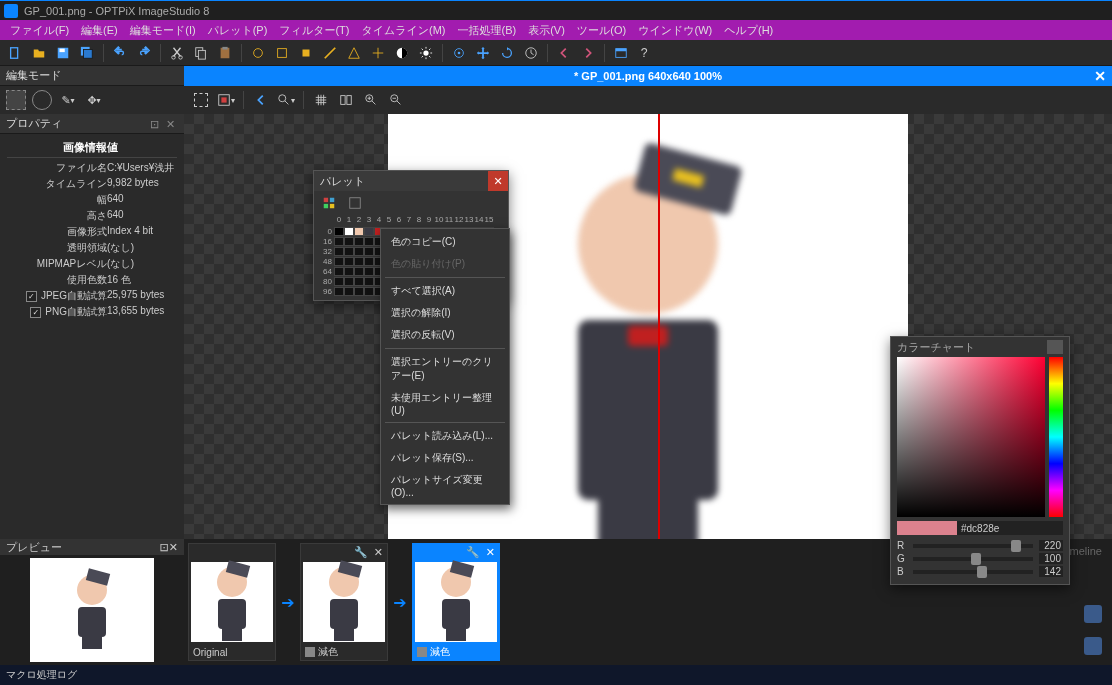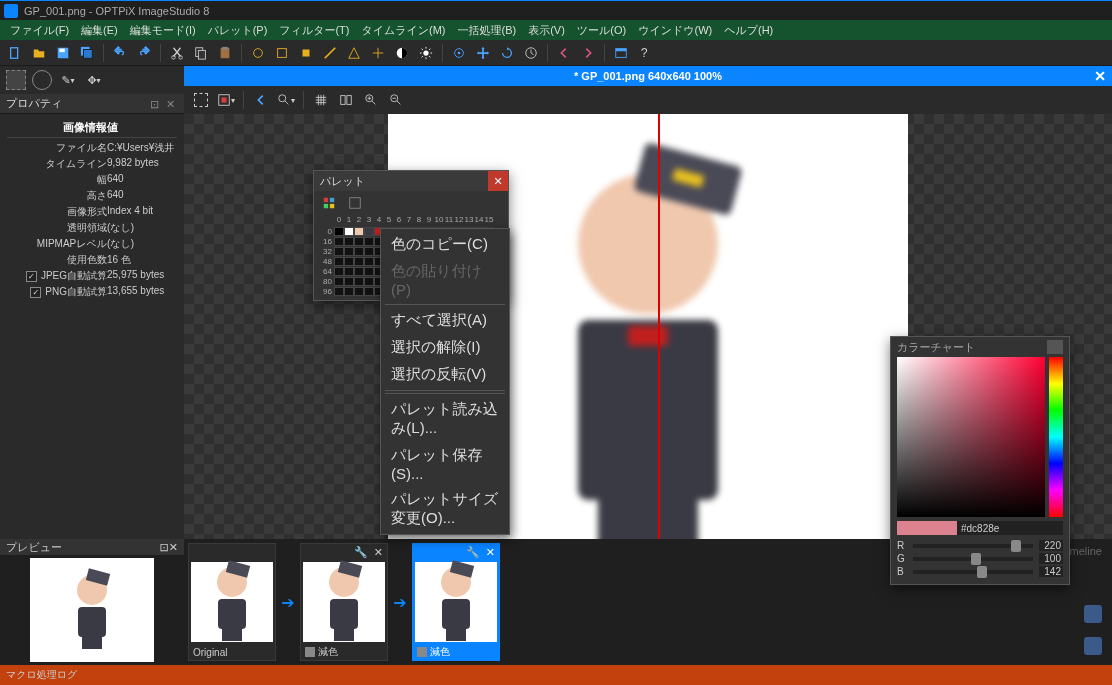--- a/index.html
+++ b/index.html
@@ -4,21 +4,21 @@
 <style>
 * { margin: 0; padding: 0; box-sizing: border-box; font-family: "Meiryo", "Segoe UI", sans-serif; user-select: none; }
 body { width: 1112px; height: 685px; background: #2a2a2a; color: #ccc; font-size: 11px; overflow: hidden; position: relative; }
 
 
 .titlebar { height: 20px; background: #1f1f1f; display: flex; align-items: center; padding: 0 4px; border-top: 1px solid #0a84ff; }
 .titlebar .appicon { width: 14px; height: 14px; background: #0a84ff; margin-right: 6px; border-radius: 2px; }
 .titlebar .title { color: #aaa; font-size: 11px; }
 
 
-.menubar { height: 20px; background: #14532d; display: flex; align-items: flex-end; padding: 0 4px; }
+.menubar { height: 20px; background: #a21caf; display: flex; align-items: flex-end; padding: 0 4px; }
 .menubar .mitem { padding: 2px 6px; color: #ddd; cursor: pointer; }
 
 
 .toolbar { height: 26px; background: #2a2a2a; display: flex; align-items: center; padding: 0 4px; gap: 2px; border-bottom: 1px solid #1a1a1a; }
 .tbtn { width: 22px; height: 22px; display: flex; align-items: center; justify-content: center; cursor: pointer; border-radius: 2px; }
 .tsep { width: 1px; height: 18px; background: #444; margin: 0 3px; }
 
 
 .workspace { display: flex; height: 473px; }
 .leftcol { width: 184px; background: #2a2a2a; display: flex; flex-direction: column; }
@@ -65,21 +65,21 @@
 .palette-win .pw-tools { height: 24px; display: flex; align-items: center; padding: 0 4px; gap:4px; }
 .palette-win .pw-hdr { display: flex; padding: 0 4px 2px 20px; gap: 0; font-size: 8px; color: #aaa; }
 .palette-win .pw-hdr span { width: 10px; text-align: center; }
 .palette-win .pw-grid { padding: 0 4px 4px; }
 .palette-win .pw-row { display: flex; align-items: center; height: 10px; }
 .palette-win .pw-row .rn { width: 16px; font-size: 8px; color: #aaa; text-align: right; padding-right: 2px; }
 .palette-win .pw-row .cell { width: 10px; height: 9px; background: #111; border: 0.5px solid #444; }
 
 
 .ctxmenu { position: absolute; left: 380px; top: 228px; width: 130px; background: #333; border: 1px solid #555; box-shadow: 2px 4px 10px rgba(0,0,0,0.6); z-index: 60; padding: 2px 0; }
-.ctxmenu .ci { padding: 4px 10px; color: #ddd; font-size: 15px; cursor: pointer; }
+.ctxmenu .ci { padding: 4px 10px; color: #ddd; font-size: 10px; cursor: pointer; }
 .ctxmenu .ci.disabled { color: #666; cursor: default; }
 .ctxmenu .csep { height: 1px; background: #555; margin: 2px 4px; }
 
 
 .colorchart { position: absolute; right: 42px; top: 336px; width: 180px; background: #333; border: 1px solid #555; box-shadow: 0 4px 12px rgba(0,0,0,0.5); z-index: 40; padding-bottom: 6px; }
 .colorchart .cc-title { height: 20px; display: flex; align-items: center; padding: 0 6px; color:#aaa; }
 .colorchart .cc-main { display: flex; height: 160px; padding: 0 6px; gap: 4px; }
 .colorchart .cc-sv { flex: 1; background: linear-gradient(to right, #fff, #ff0033); position: relative; }
 .colorchart .cc-sv::after { content:''; position:absolute; inset:0; background: linear-gradient(to bottom, transparent, #000); }
 .colorchart .cc-hue { width: 14px; background: linear-gradient(to bottom, #f00,#ff0,#0f0,#0ff,#00f,#f0f,#f00); }
@@ -109,21 +109,21 @@
 .frame.sel .flbl { color: #fff; }
 .arrow { width: 16px; display:flex;align-items:center;justify-content:center; color:#0a84ff; font-size:16px; }
 
 .tiny-char { width: 50px; height: 70px; position:relative; }
 .tiny-char .th { width:30px;height:30px;background:#f0c8ae;border-radius:50%;margin:0 auto; }
 .tiny-char .tt { width:22px;height:12px;background:#4a4a56;position:absolute;top:-4px;left:20px;transform:rotate(15deg); }
 .tiny-char .tb { width:28px;height:30px;background:#3a3a44;margin:2px auto 0;border-radius:4px; }
 .tiny-char .tl { width:20px;height:12px;background:#3a3a44;margin:0 auto; }
 
 
-.statusbar { height: 20px; background: #c2410c; display: flex; align-items: center; padding: 0 6px; color: #ccc; font-size:10px; }
+.statusbar { height: 20px; background: #0f172a; display: flex; align-items: center; padding: 0 6px; color: #ccc; font-size:10px; }
 
 
 .right-icons { position:absolute; right: 10px; bottom: 30px; display:flex;flex-direction:column;gap:14px; }
 .right-icons .ri { width:18px;height:18px;background:#3a5a8a;border-radius:3px;cursor:pointer; }
 
 
 .ico { width: 14px; height: 14px; display: inline-block; }
 </style>
 </head>
 <body>
@@ -291,20 +291,23 @@
   <div class="tbtn">
       <svg class="ico" viewBox="0 0 16 16">
         <text x="3" y="13" font-size="14" fill="#ccc">?</text>
       </svg>
     </div>
 </div>
 
 <div class="workspace">
 
   <div class="leftcol">
+    <div class="panel-header">
+      <span class="ph-title">編集モード</span>
+    </div>
     <div class="edit-mode-body">
       <div class="mode-btn sel"></div>
       <div class="mode-btn" style="border-style:solid;border-radius:50%;"></div>
       <div class="mode-btn" style="border:none;">✎<span style="font-size:8px;">▾</span></div>
       <div class="mode-btn" style="border:none;">✥<span style="font-size:8px;">▾</span></div>
     </div>
 
     <div class="panel-header">
       <span class="ph-title">プロパティ</span>
       <span class="ph-ico">⊡</span>
@@ -682,20 +685,22 @@
 </div>
 
 <div class="ctxmenu">
   <div class="ci">色のコピー(C)</div>
   <div class="ci disabled">色の貼り付け(P)</div>
   <div class="csep"></div>
   <div class="ci">すべて選択(A)</div>
   <div class="ci">選択の解除(I)</div>
   <div class="ci">選択の反転(V)</div>
   <div class="csep"></div>
+  <div class="ci">選択エントリーのクリアー(E)</div>
+  <div class="ci">未使用エントリー整理(U)</div>
   <div class="csep"></div>
   <div class="ci">パレット読み込み(L)...</div>
   <div class="ci">パレット保存(S)...</div>
   <div class="ci">パレットサイズ変更(O)...</div>
 </div>
 
 <div class="colorchart">
   <div class="cc-title">
     <span style="flex:1;">カラーチャート</span>
     <span style="width:16px;height:14px;background:#555;text-align:center;"></span>

